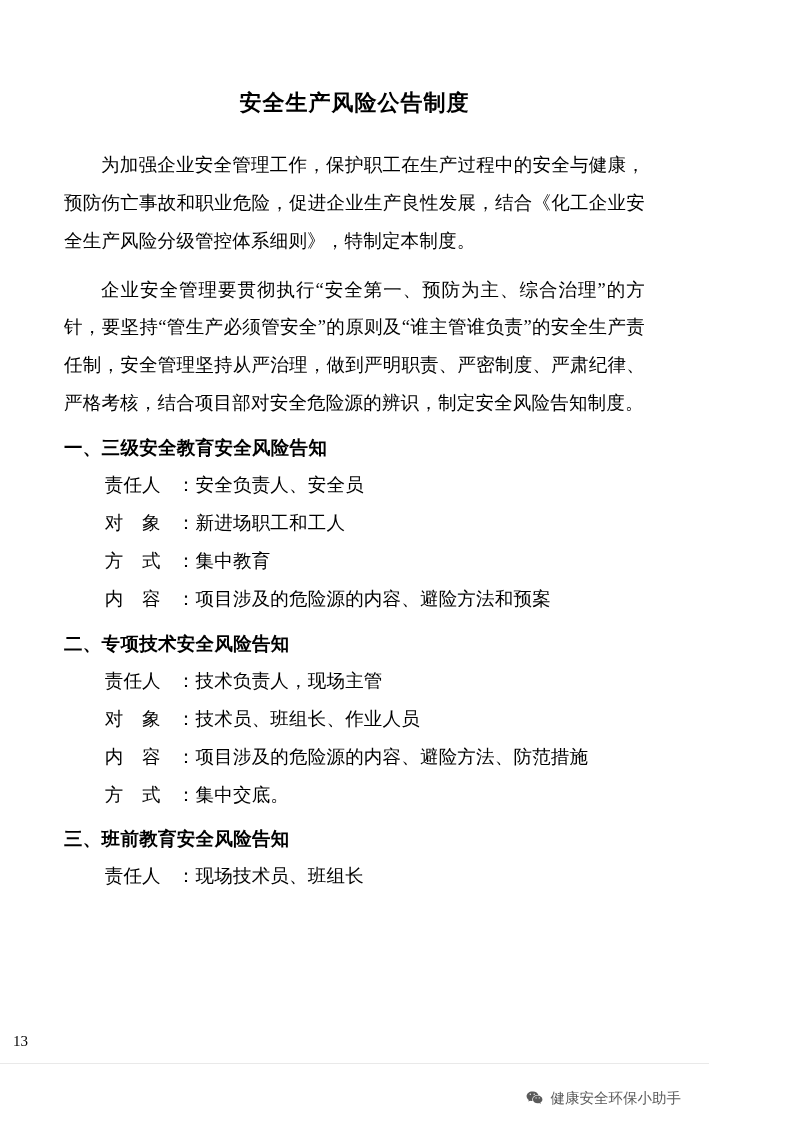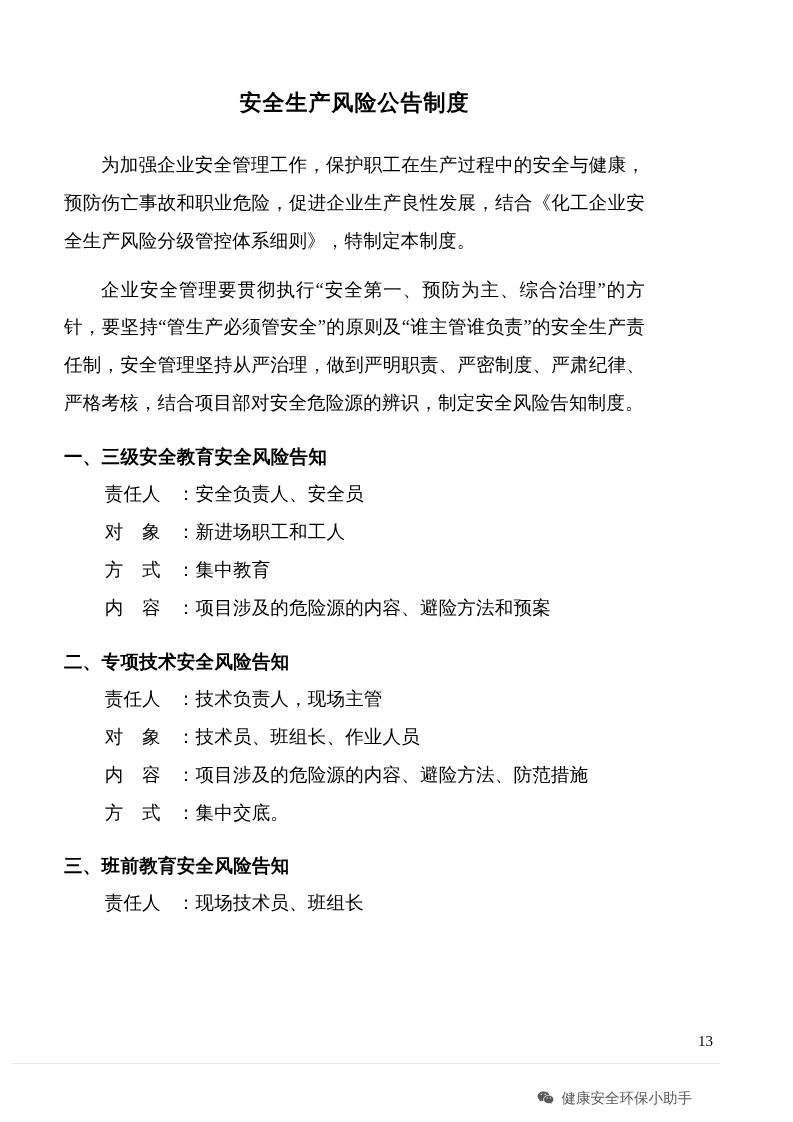--- a/index.html
+++ b/index.html
@@ -40,46 +40,46 @@
     text-align: justify;
     text-indent: 2em;
     margin: 11px 0 2px 0;
     letter-spacing: 0.2px;
   }
   .section-heading {
     font-family: "DejaVu Sans", "Liberation Sans", sans-serif;
     font-weight: bold;
     font-size: 18.5px;
     line-height: 2.05;
-    margin: 15px 0 0 0;
+    margin: 6px 0 0 0;
     letter-spacing: 0.3px;
   }
   .field-line {
     font-size: 18.5px;
     line-height: 2.05;
     margin: 0;
     padding-left: 2.2em;
     letter-spacing: 0.2px;
   }
   .field-label {
     display: inline-block;
     min-width: 3.9em;
   }
   .page-number {
     position: absolute;
     bottom: 72px;
-    left: 4px;
+    left: 13px;
     width: 100%;
-    text-align: right;
+    text-align: left;
     font-size: 15px;
     font-family: "Liberation Serif", "DejaVu Serif", serif;
   }
   .footer-band {
     position: absolute;
-    left: 11px;
+    left: 0;
     bottom: 0;
     width: 100%;
     height: 58px;
     background: #ffffff;
     border-top: 1px solid #e9e9e9;
   }
   .wechat-badge {
     position: absolute;
     right: 28px;
     bottom: 14px;

